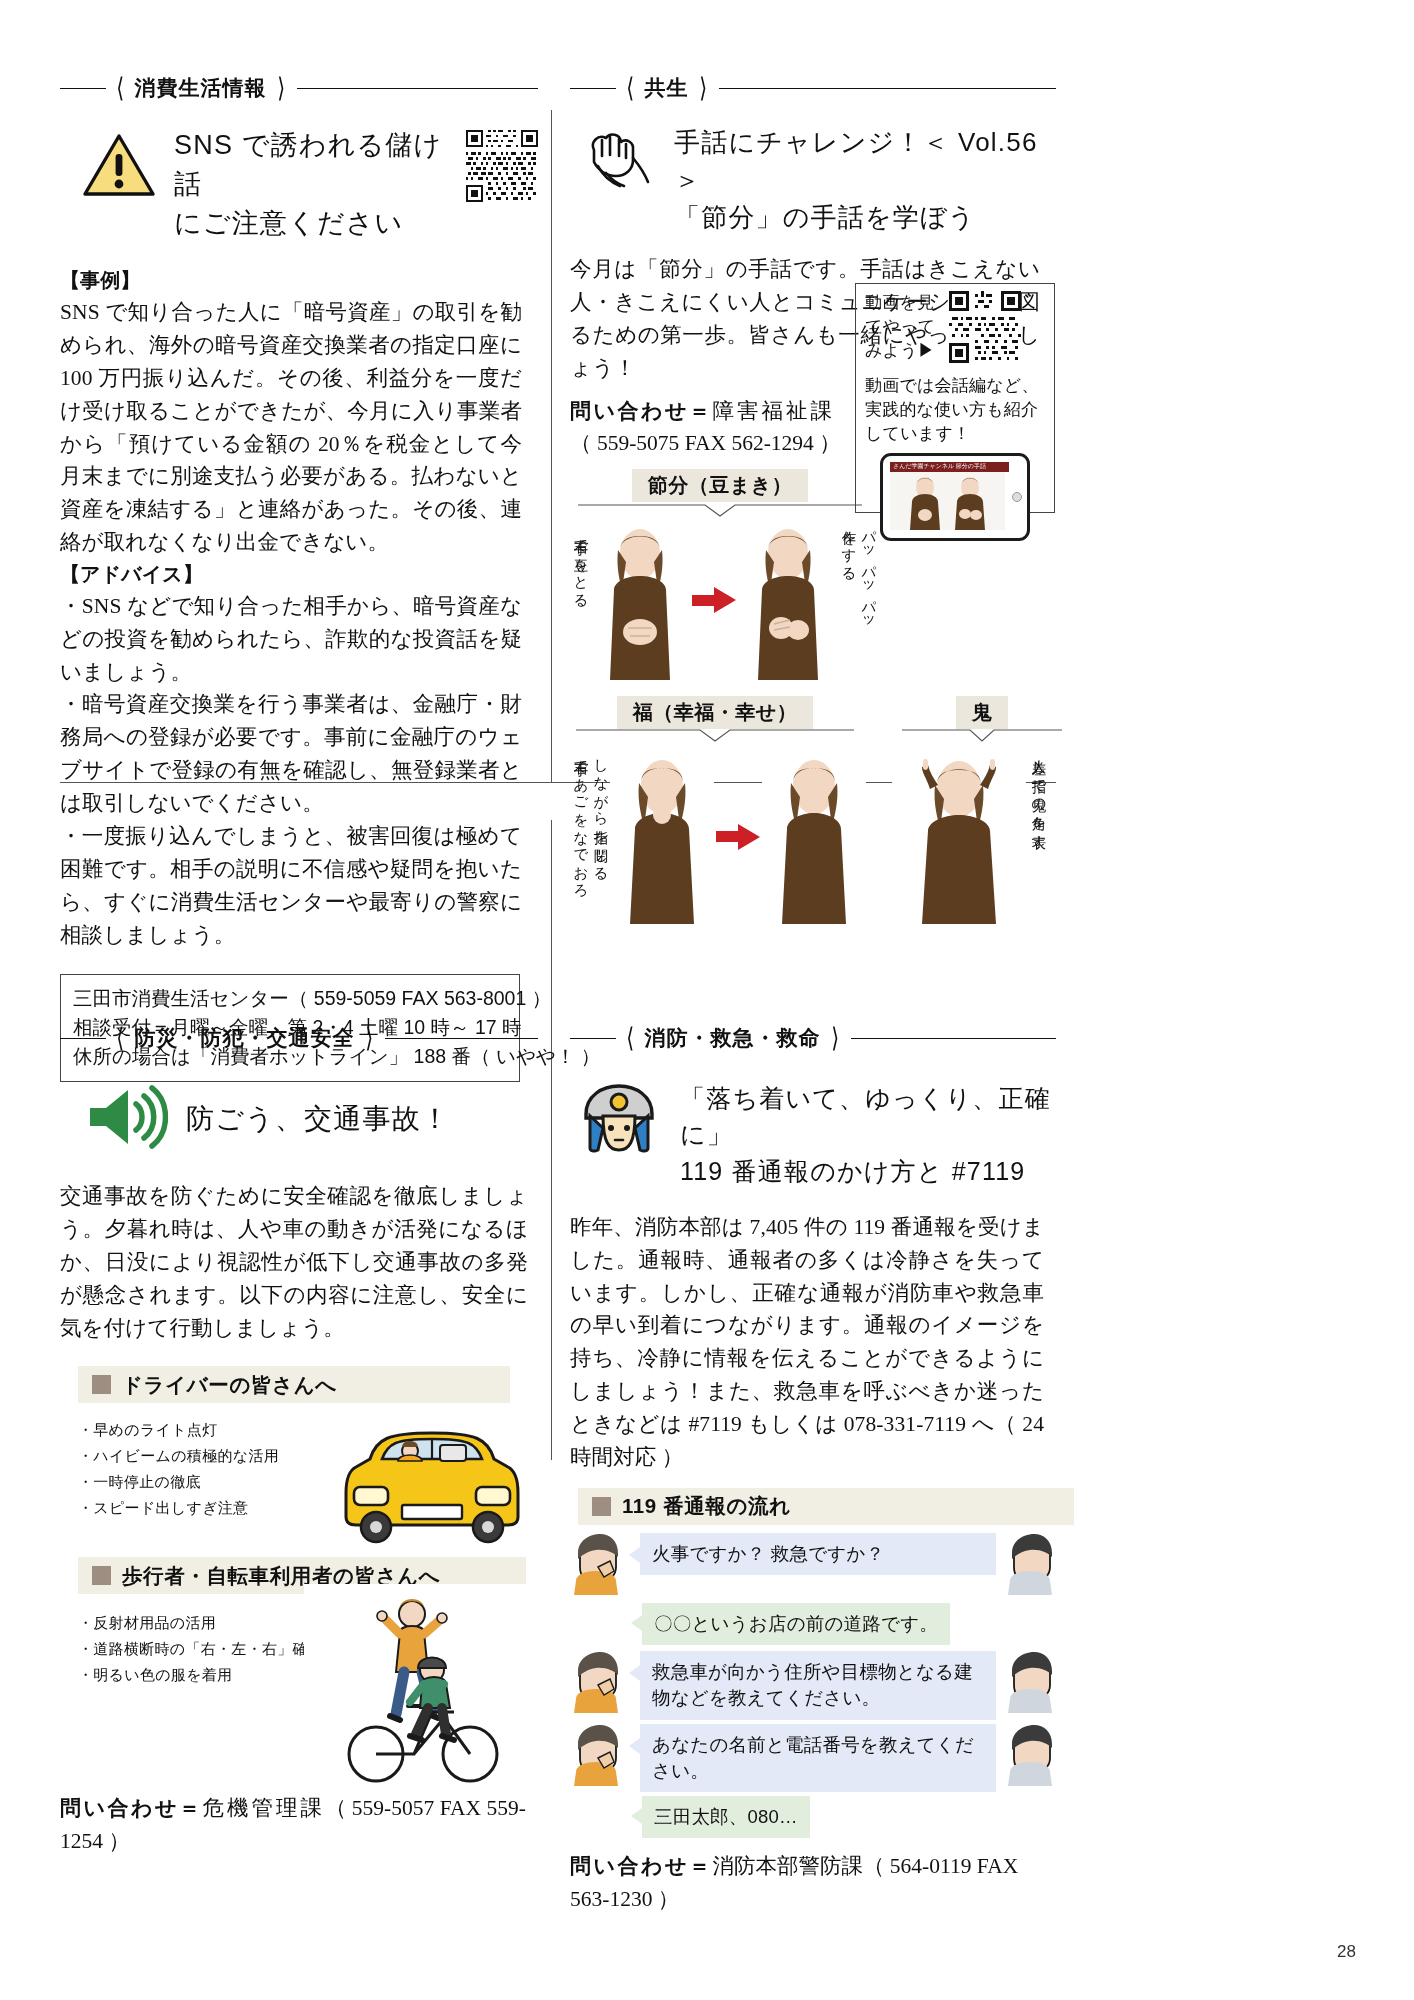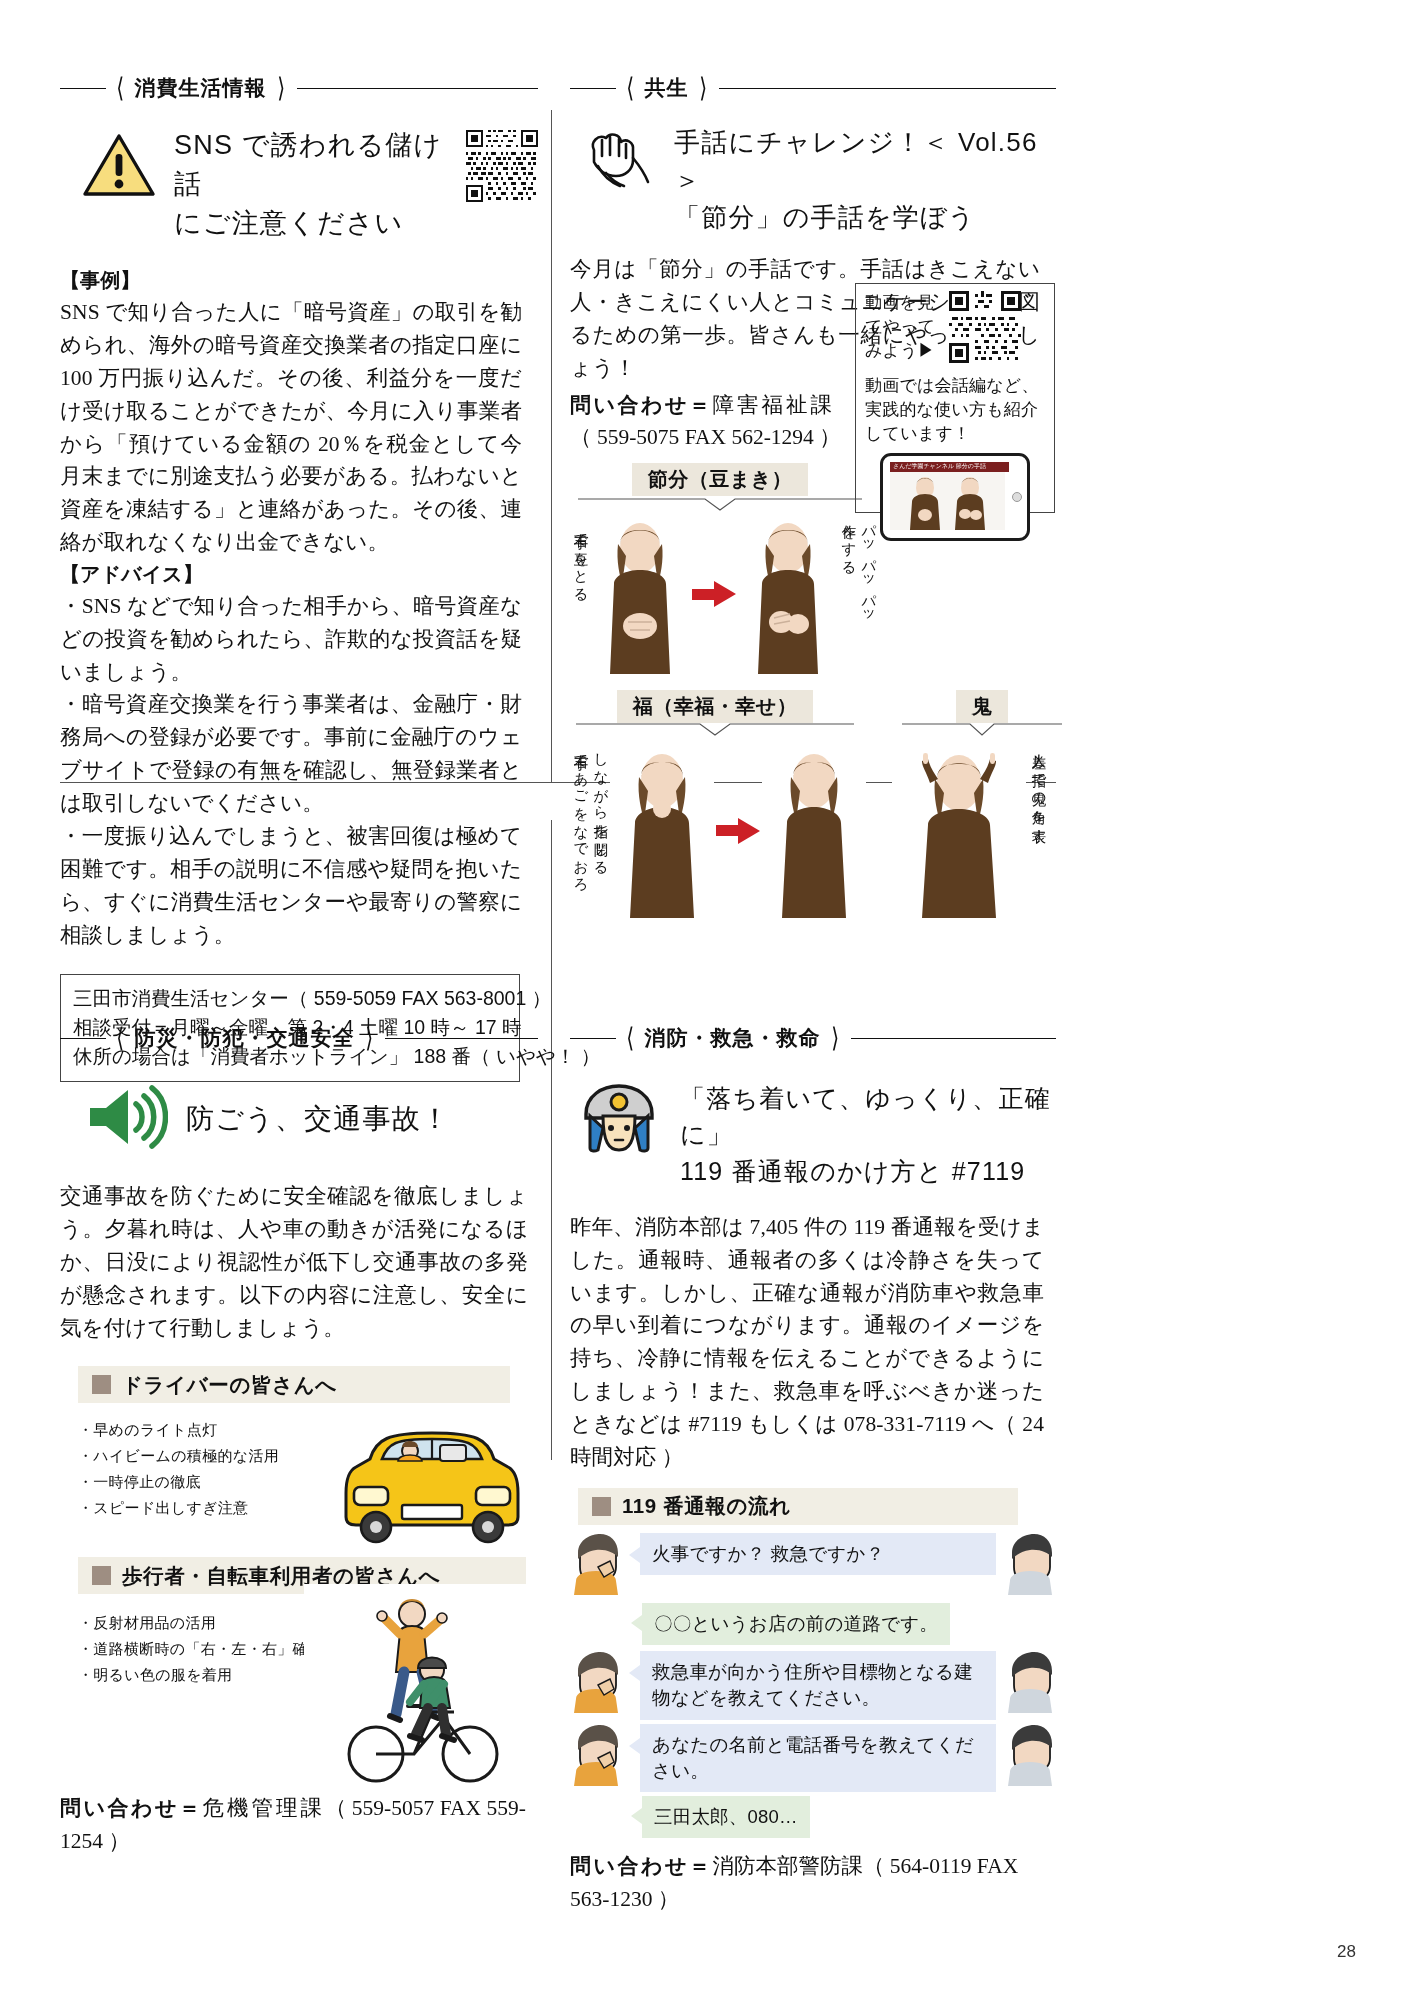--- a/index.html
+++ b/index.html
@@ -333,21 +333,21 @@
         </svg>
       </div>
       <div style="flex:1 1 auto;">
         <div class="htxt" style="font-size:26px;">手話にチャレンジ！＜ Vol.56 ＞</div>
         <div class="htxt" style="font-size:26px;">「節分」の手話を学ぼう</div>
       </div>
     </div>
 
     <div class="body" style="margin-top:16px; width:470px;">今月は「節分」の手話です。手話はきこえない人・きこえにくい人とコミュニケーションを図るための第一歩。皆さんも一緒にやってみましょう！</div>
 
-    <div class="inquiry" style="margin-top:4px;">
+    <div class="inquiry" style="margin-top:10px;">
       <span style="font-family:'Liberation Sans',sans-serif;font-weight:700;letter-spacing:2.5px;font-size:21px;">問い合わせ＝</span><span style="letter-spacing:3px;">障害福祉課</span>
     </div>
     <div class="inquiry">（ 559-5075 FAX 562-1294 ）</div>
 
     <div style="position:relative; margin-top:10px; width:300px;">
       <div class="chip-wrap"><span class="chip">節分（豆まき）</span></div>
       <div style="position:relative; height:12px; margin-top:2px;">
         <svg width="300" height="14" viewBox="0 0 300 14">
           <path d="M8 1 H135 L150 12 L165 1 H292" fill="none" stroke="#555" stroke-width="1.2"></path>
         </svg>
@@ -710,21 +710,21 @@
         </svg>
       </div>
       <div style="flex:1 1 auto;">
         <div class="htxt" style="font-size:25px;">「落ち着いて、ゆっくり、正確に」</div>
         <div class="htxt" style="font-size:25px;">119 番通報のかけ方と #7119</div>
       </div>
     </div>
 
     <div class="body" style="margin-top:22px; width:474px;">昨年、消防本部は 7,405 件の 119 番通報を受けました。通報時、通報者の多くは冷静さを失っています。しかし、正確な通報が消防車や救急車の早い到着につながります。通報のイメージを持ち、冷静に情報を伝えることができるようにしましょう！また、救急車を呼ぶべきか迷ったときなどは #7119 もしくは 078-331-7119 へ（ 24 時間対応 ）</div>
 
-    <div class="band" style="margin-top:14px; width:440px; margin-left:8px;">
+    <div class="band" style="margin-top:14px; width:496px; margin-left:8px;">
       <div class="sq"></div>
       <div class="bt">119 番通報の流れ</div>
     </div>
 
     <div style="margin-top:8px; width:486px;">
 
       <div style="display:flex; align-items:flex-start; gap:8px; margin-bottom:4px;">
         <div style="flex:0 0 52px;">
           <svg width="52" height="62" viewBox="0 0 52 62">
             <path d="M10 22 C10 9 20 3 28 3 C38 3 46 10 46 22 L46 34 C46 42 40 48 32 48 L22 48 C14 48 10 42 10 34 Z" fill="#f2d8c2" stroke="#1a1a1a" stroke-width="1.8"></path>

